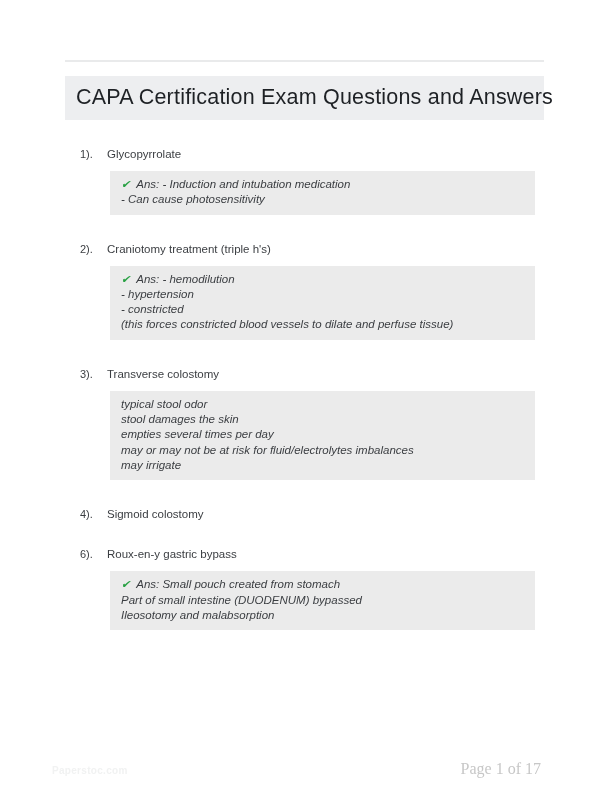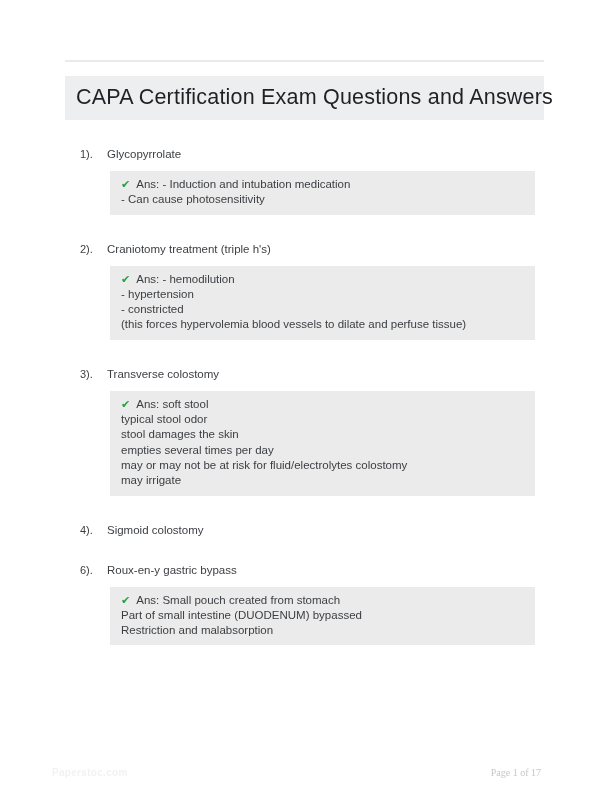--- a/index.html
+++ b/index.html
@@ -59,21 +59,21 @@
     color:var(--text);
   }
   .a-box{
     margin:11px 9px 0 45px;
     background:var(--answer-bg);
     padding:6px 11px 7px;
     font-size:11.5px;
     line-height:15.3px;
     color:var(--text);
   }
-  .a-line{white-space:normal;}
+  .a-line{white-space:normal;font-style:italic;}
   .check{
     color:var(--green);
     font-size:11px;
     margin-right:6px;
   }
   .footer{
     position:absolute;
     left:0;right:4px;
     bottom:22px;
     padding:0 61px 0 52px;
@@ -83,21 +83,21 @@
   }
   .watermark{
     color:#f1f2f2;
     font-weight:bold;
     font-size:10px;
     letter-spacing:0.3px;
   }
   .page-num{
     font-family:"Liberation Serif", serif;
     color:#c7c7c7;
-    font-size:10px;
+    font-size:16px;
   }
 </style>
 </head>
 <body>
 
 <div class="page">
   <div class="content">
     <div class="top-rule"></div>
     <h1 class="title-box">CAPA Certification Exam Questions and Answers</h1>
     <main class="questions">
@@ -112,55 +112,54 @@
   </section>
 
   <section class="qa">
     <div class="q-row">
       <span class="q-num">2).</span><span class="q-text">Craniotomy treatment (triple h's)</span>
     </div>
     <div class="a-box">
       <div class="a-line"><span class="check">✔</span><span class="a-text">Ans: - hemodilution</span></div>
     <div class="a-line">- hypertension</div>
             <div class="a-line">- constricted</div>
-            <div class="a-line">(this forces hypervolemia blood vessels to dilate and perfuse tissue)</div>
+            <div class="a-line">(this forces constricted blood vessels to dilate and perfuse tissue)</div>
           </div>
   </section>
 
   <section class="qa">
     <div class="q-row">
       <span class="q-num">3).</span><span class="q-text">Transverse colostomy</span>
     </div>
     <div class="a-box">
-      <div class="a-line"><span class="check">✔</span><span class="a-text">Ans: soft stool</span></div>
     <div class="a-line">typical stool odor</div>
             <div class="a-line">stool damages the skin</div>
             <div class="a-line">empties several times per day</div>
-            <div class="a-line">may or may not be at risk for fluid/electrolytes colostomy</div>
+            <div class="a-line">may or may not be at risk for fluid/electrolytes imbalances</div>
             <div class="a-line">may irrigate</div>
           </div>
   </section>
 
   <section class="qa">
     <div class="q-row">
       <span class="q-num">4).</span><span class="q-text">Sigmoid colostomy</span>
     </div>
   </section>
 
   <section class="qa">
   </section>
 
   <section class="qa">
     <div class="q-row">
       <span class="q-num">6).</span><span class="q-text">Roux-en-y gastric bypass</span>
     </div>
     <div class="a-box">
       <div class="a-line"><span class="check">✔</span><span class="a-text">Ans: Small pouch created from stomach</span></div>
     <div class="a-line">Part of small intestine (DUODENUM) bypassed</div>
-            <div class="a-line">Restriction and malabsorption</div>
+            <div class="a-line">Ileosotomy and malabsorption</div>
           </div>
   </section>
 </main>
   </div>
   <footer class="footer">
     <span class="watermark">Paperstoc.com</span>
     <span class="page-num">Page 1 of 17</span>
   </footer>
 </div>
 

